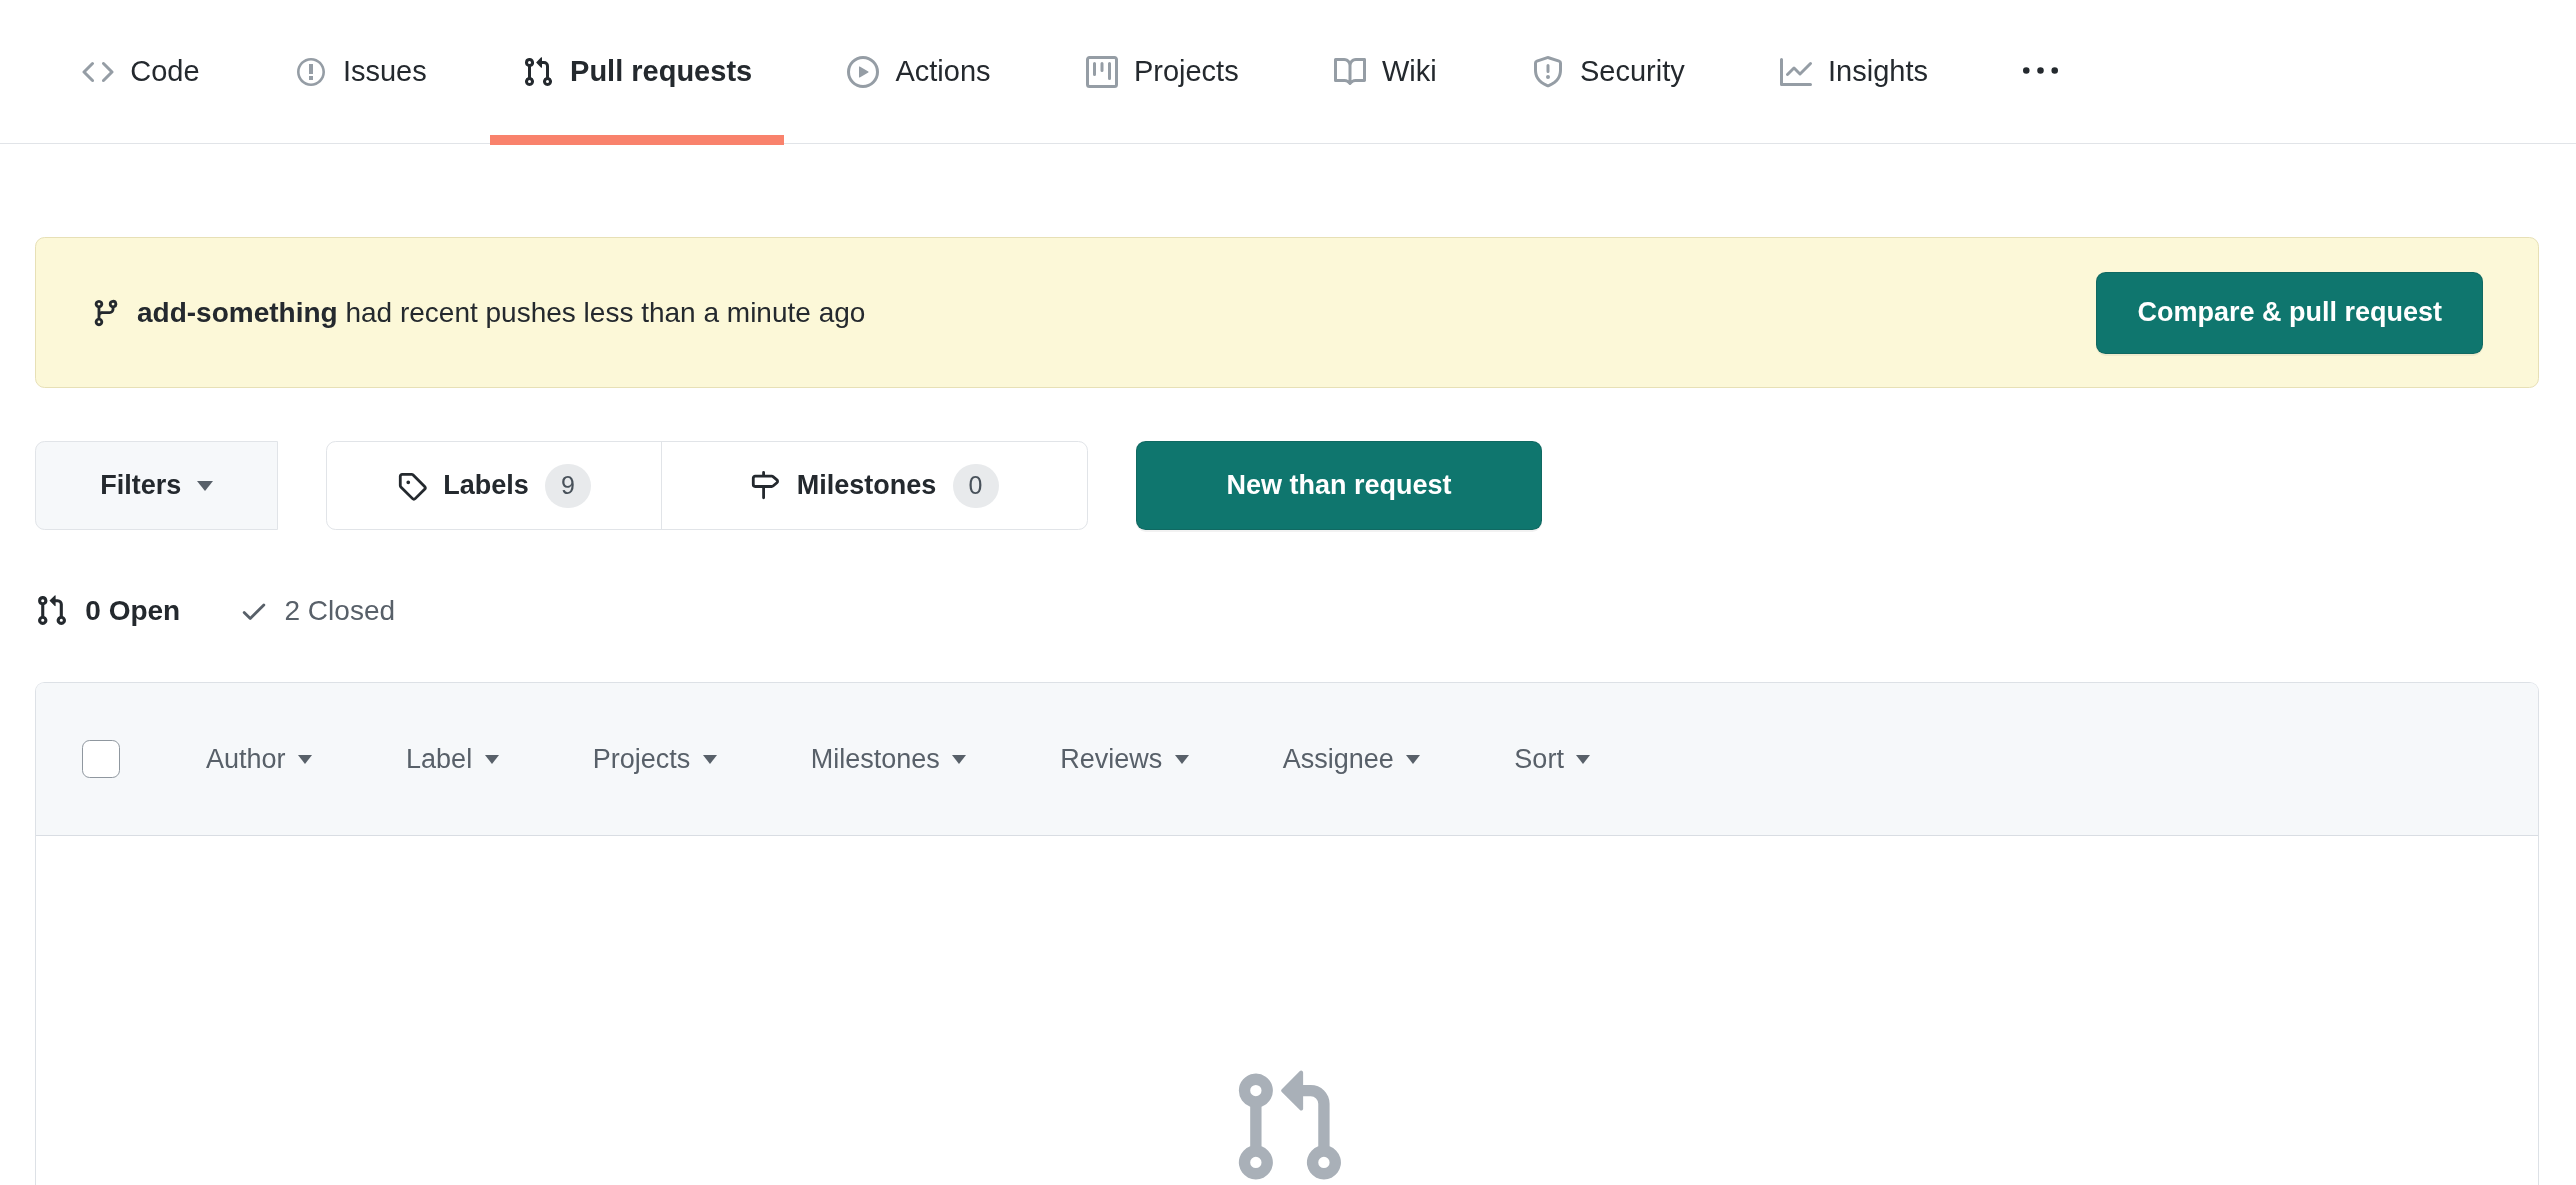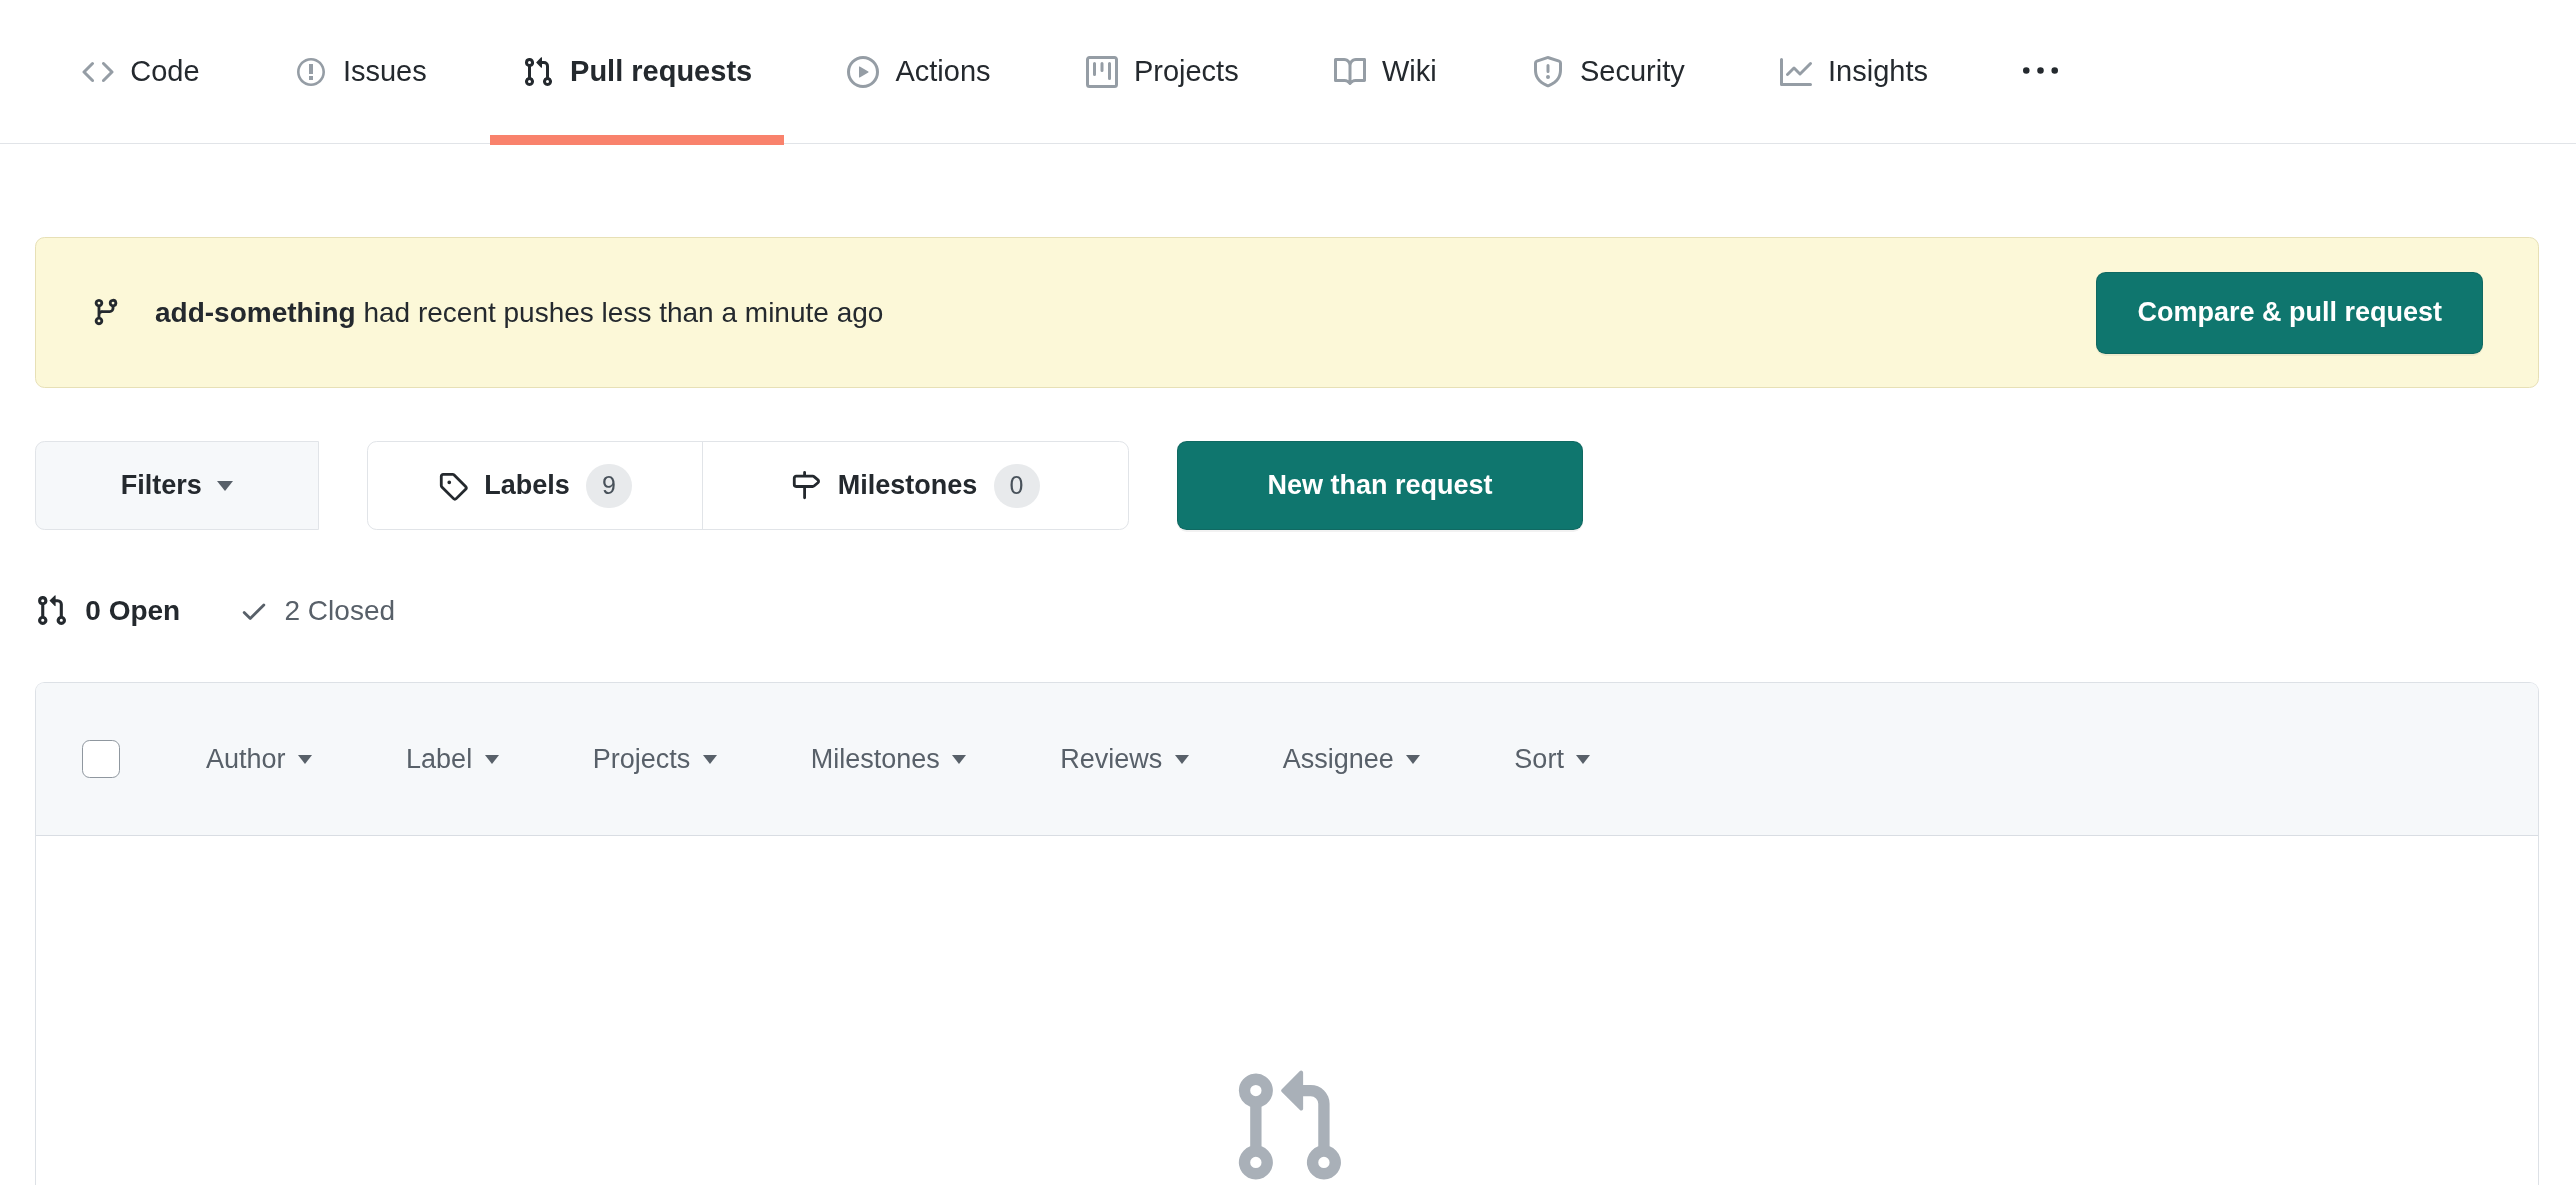--- a/index.html
+++ b/index.html
@@ -17,34 +17,34 @@
   .tab.active { font-weight:700; }
   .tab.active .nicon { fill:#24292e; }
   .tab.active::after { content:""; position:absolute; left:0; right:0; bottom:-1.9px;
                        height:9.6px; background:#f9826c; }
   .tab.kebab .nicon { fill:#24292e; width:35px; height:35px; }
 
   
   .banner { position:absolute; left:35px; top:237px; width:2504px; height:151px;
             background:#fcf8d8; border:1.9px solid #e7e0b6; border-radius:9.6px;
             display:flex; align-items:center; padding:0 55px; }
-  .banner-msg { display:flex; gap:34px; font-size:28px; }
+  .banner-msg { display:flex; align-items:center; gap:16px; font-size:28px; }
   .banner-msg .bicon { width:30px; height:30px; fill:#24292e; flex:none; }
   .branch-name { font-weight:700; }
   .btn-green { background:#0f766e; color:#ffffff; font-weight:700; font-size:27px;
                border:1px solid rgba(27,31,35,.15); border-radius:9.6px;
                display:flex; align-items:center; justify-content:center; cursor:pointer;
                box-shadow:0 1.9px 0 rgba(27,31,35,.06); font-family:Liberation Sans, sans-serif; }
   .compare-btn { position:absolute; right:55px; top:50%; transform:translateY(-50%);
                  height:82px; padding:0 40px; }
 
   
   .toolbar { position:absolute; left:35px; top:441px; width:2504px; height:89px;
              display:flex; align-items:stretch; }
-  .filters-btn { width:284px; background:#f6f8fa; border:1.9px solid #e1e4e8;
+  .filters-btn { width:243px; background:#f6f8fa; border:1.9px solid #e1e4e8;
                  border-radius:9.6px 0 0 9.6px; display:flex; align-items:center;
                  justify-content:center; gap:15.3px; font-size:27px; font-weight:700;
                  color:#24292e; cursor:pointer; }
   .caret { width:0; height:0; border-left:8.6px solid transparent;
            border-right:8.6px solid transparent; border-top:10.5px solid #586069; }
   .searchbox { width:997px; background:#fafbfc; border:1.9px solid #e1e4e8; border-left:none;
                border-radius:0 9.6px 9.6px 0; display:flex; align-items:center;
                padding:0 25px; gap:19px; }
   .searchbox .sicon { width:32px; height:32px; fill:#959da5; flex:none; }
   .searchbox input { flex:1; border:none; outline:none; background:transparent;

